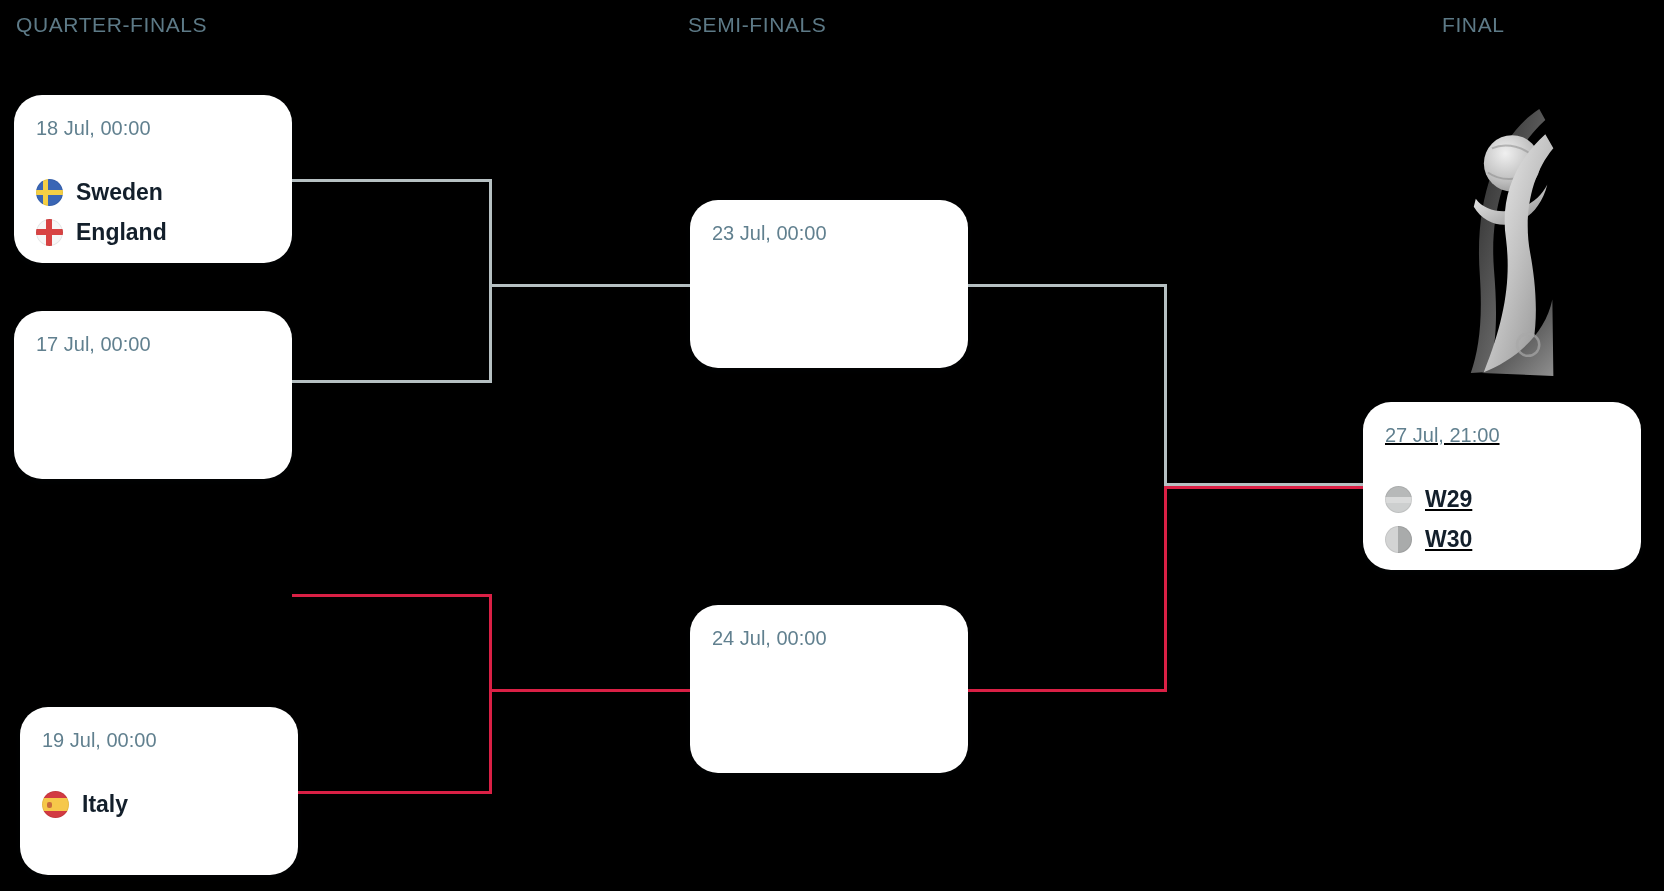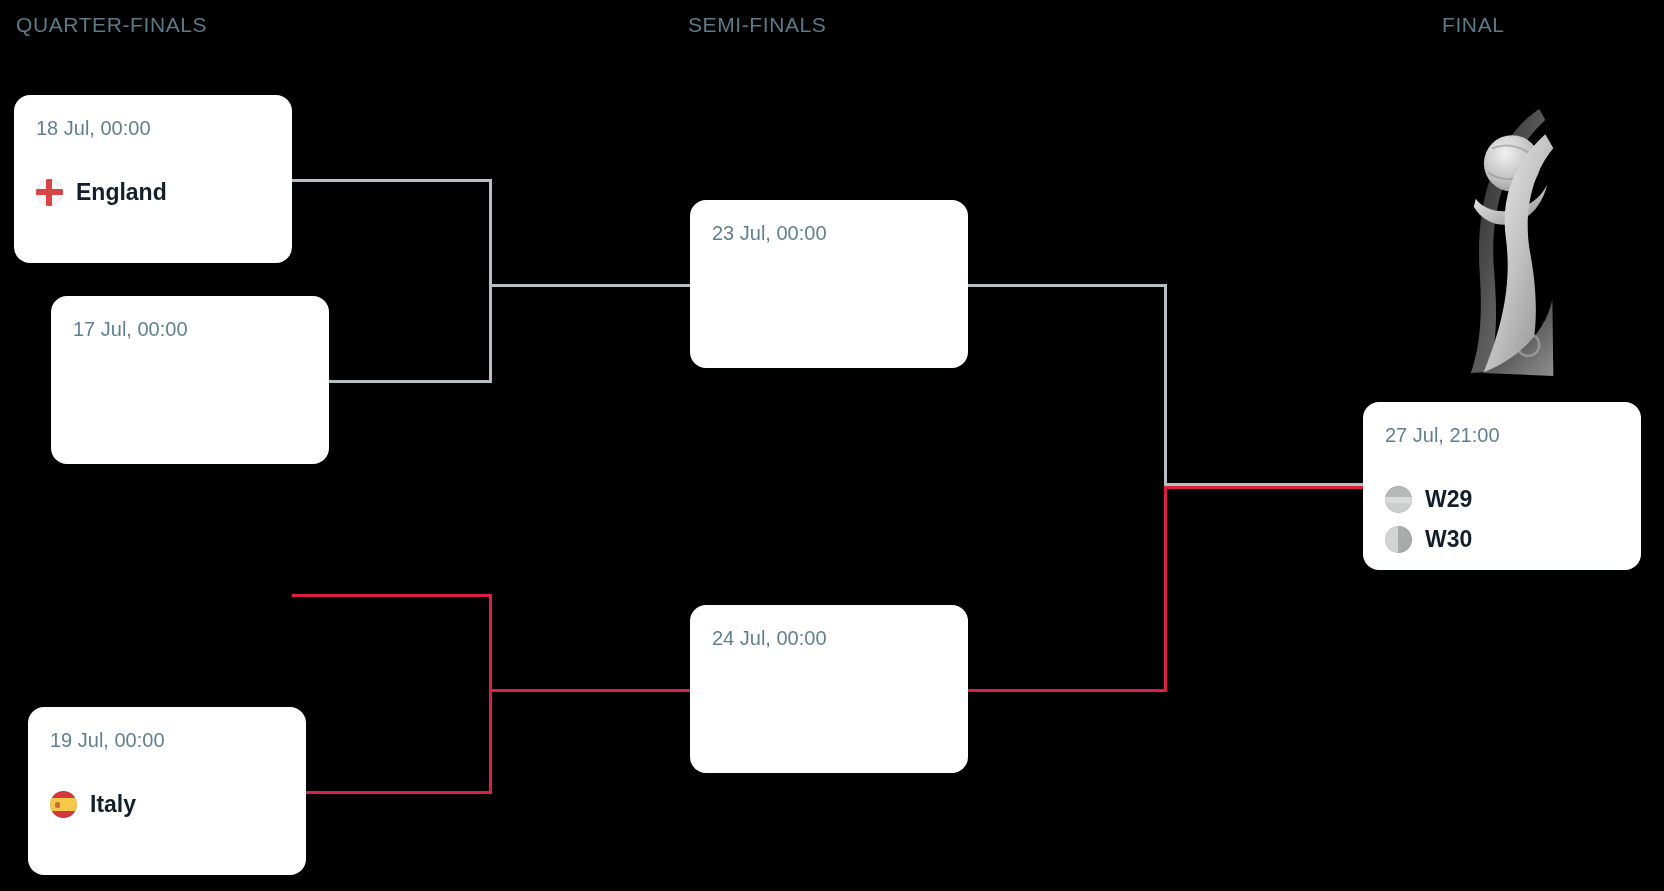--- a/index.html
+++ b/index.html
@@ -21,21 +21,21 @@
   
   .hline,.vline{position:absolute;}
   .hline{height:3px;}
   .vline{width:3px;}
   .gray{background:#b6c0c2;}
   .red{background:#da2045;}
 
   
   .card{
     position:absolute;width:278px;height:168px;background:#ffffff;
-    border-radius:16px;box-shadow:0 2px 10px rgba(40,80,90,.05);
+    border-radius:28px;box-shadow:0 2px 10px rgba(40,80,90,.05);
     box-sizing:border-box;padding:20px 22px;
   }
   .date{font-size:20px;color:#61808f;line-height:26px;}
   .teams{margin-top:31px;}
   .team{display:flex;align-items:center;gap:13px;height:40px;}
   .tname{font-size:23px;font-weight:600;color:#131f2b;}
 
   
   .flag{
     width:27px;height:27px;border-radius:50%;flex:0 0 27px;
@@ -124,50 +124,54 @@
   <div class="vline red" style="left:489px;top:594px;height:200px;"></div>
   <div class="hline red" style="left:489px;top:689px;width:201px;"></div>
   <div class="hline red" style="left:968px;top:689px;width:199px;"></div>
   <div class="vline red" style="left:1164px;top:486px;height:206px;"></div>
   <div class="hline red" style="left:1164px;top:486px;width:199px;"></div>
 
   <div class="card" style="left:14px;top:95px;">
     <div class="date">18 Jul, 00:00</div>
     <div class="teams">
       <div class="team">
+        <span class="flag flag-sweden"></span>
+        <span class="tname">Sweden</span>
+      </div>
+      <div class="team">
         <span class="flag flag-england"></span>
         <span class="tname">England</span>
       </div>
     </div>
   </div>
 
-  <div class="card" style="left:14px;top:296px;margin-left:37px;">
+  <div class="card" style="left:14px;top:311px;">
     <div class="date">17 Jul, 00:00</div>
   </div>
 
 
-  <div class="card" style="left:28px;top:707px;">
+  <div class="card" style="left:20px;top:707px;">
     <div class="date">19 Jul, 00:00</div>
     <div class="teams">
       <div class="team">
         <span class="flag flag-spain"></span>
         <span class="tname">Italy</span>
       </div>
     </div>
   </div>
 
   <div class="card" style="left:690px;top:200px;">
     <div class="date">23 Jul, 00:00</div>
   </div>
 
   <div class="card" style="left:690px;top:605px;">
     <div class="date">24 Jul, 00:00</div>
   </div>
 
-  <div class="card" style="left:1363px;top:402px;">
+  <div class="card" style="left:1363px;top:402px;text-decoration:underline;">
     <div class="date">27 Jul, 21:00</div>
     <div class="teams">
       <div class="team">
         <span class="flag flag-placeholder-h-bands"></span>
         <span class="tname">W29</span>
       </div>
       <div class="team">
         <span class="flag flag-placeholder-v-split"></span>
         <span class="tname">W30</span>
       </div>

